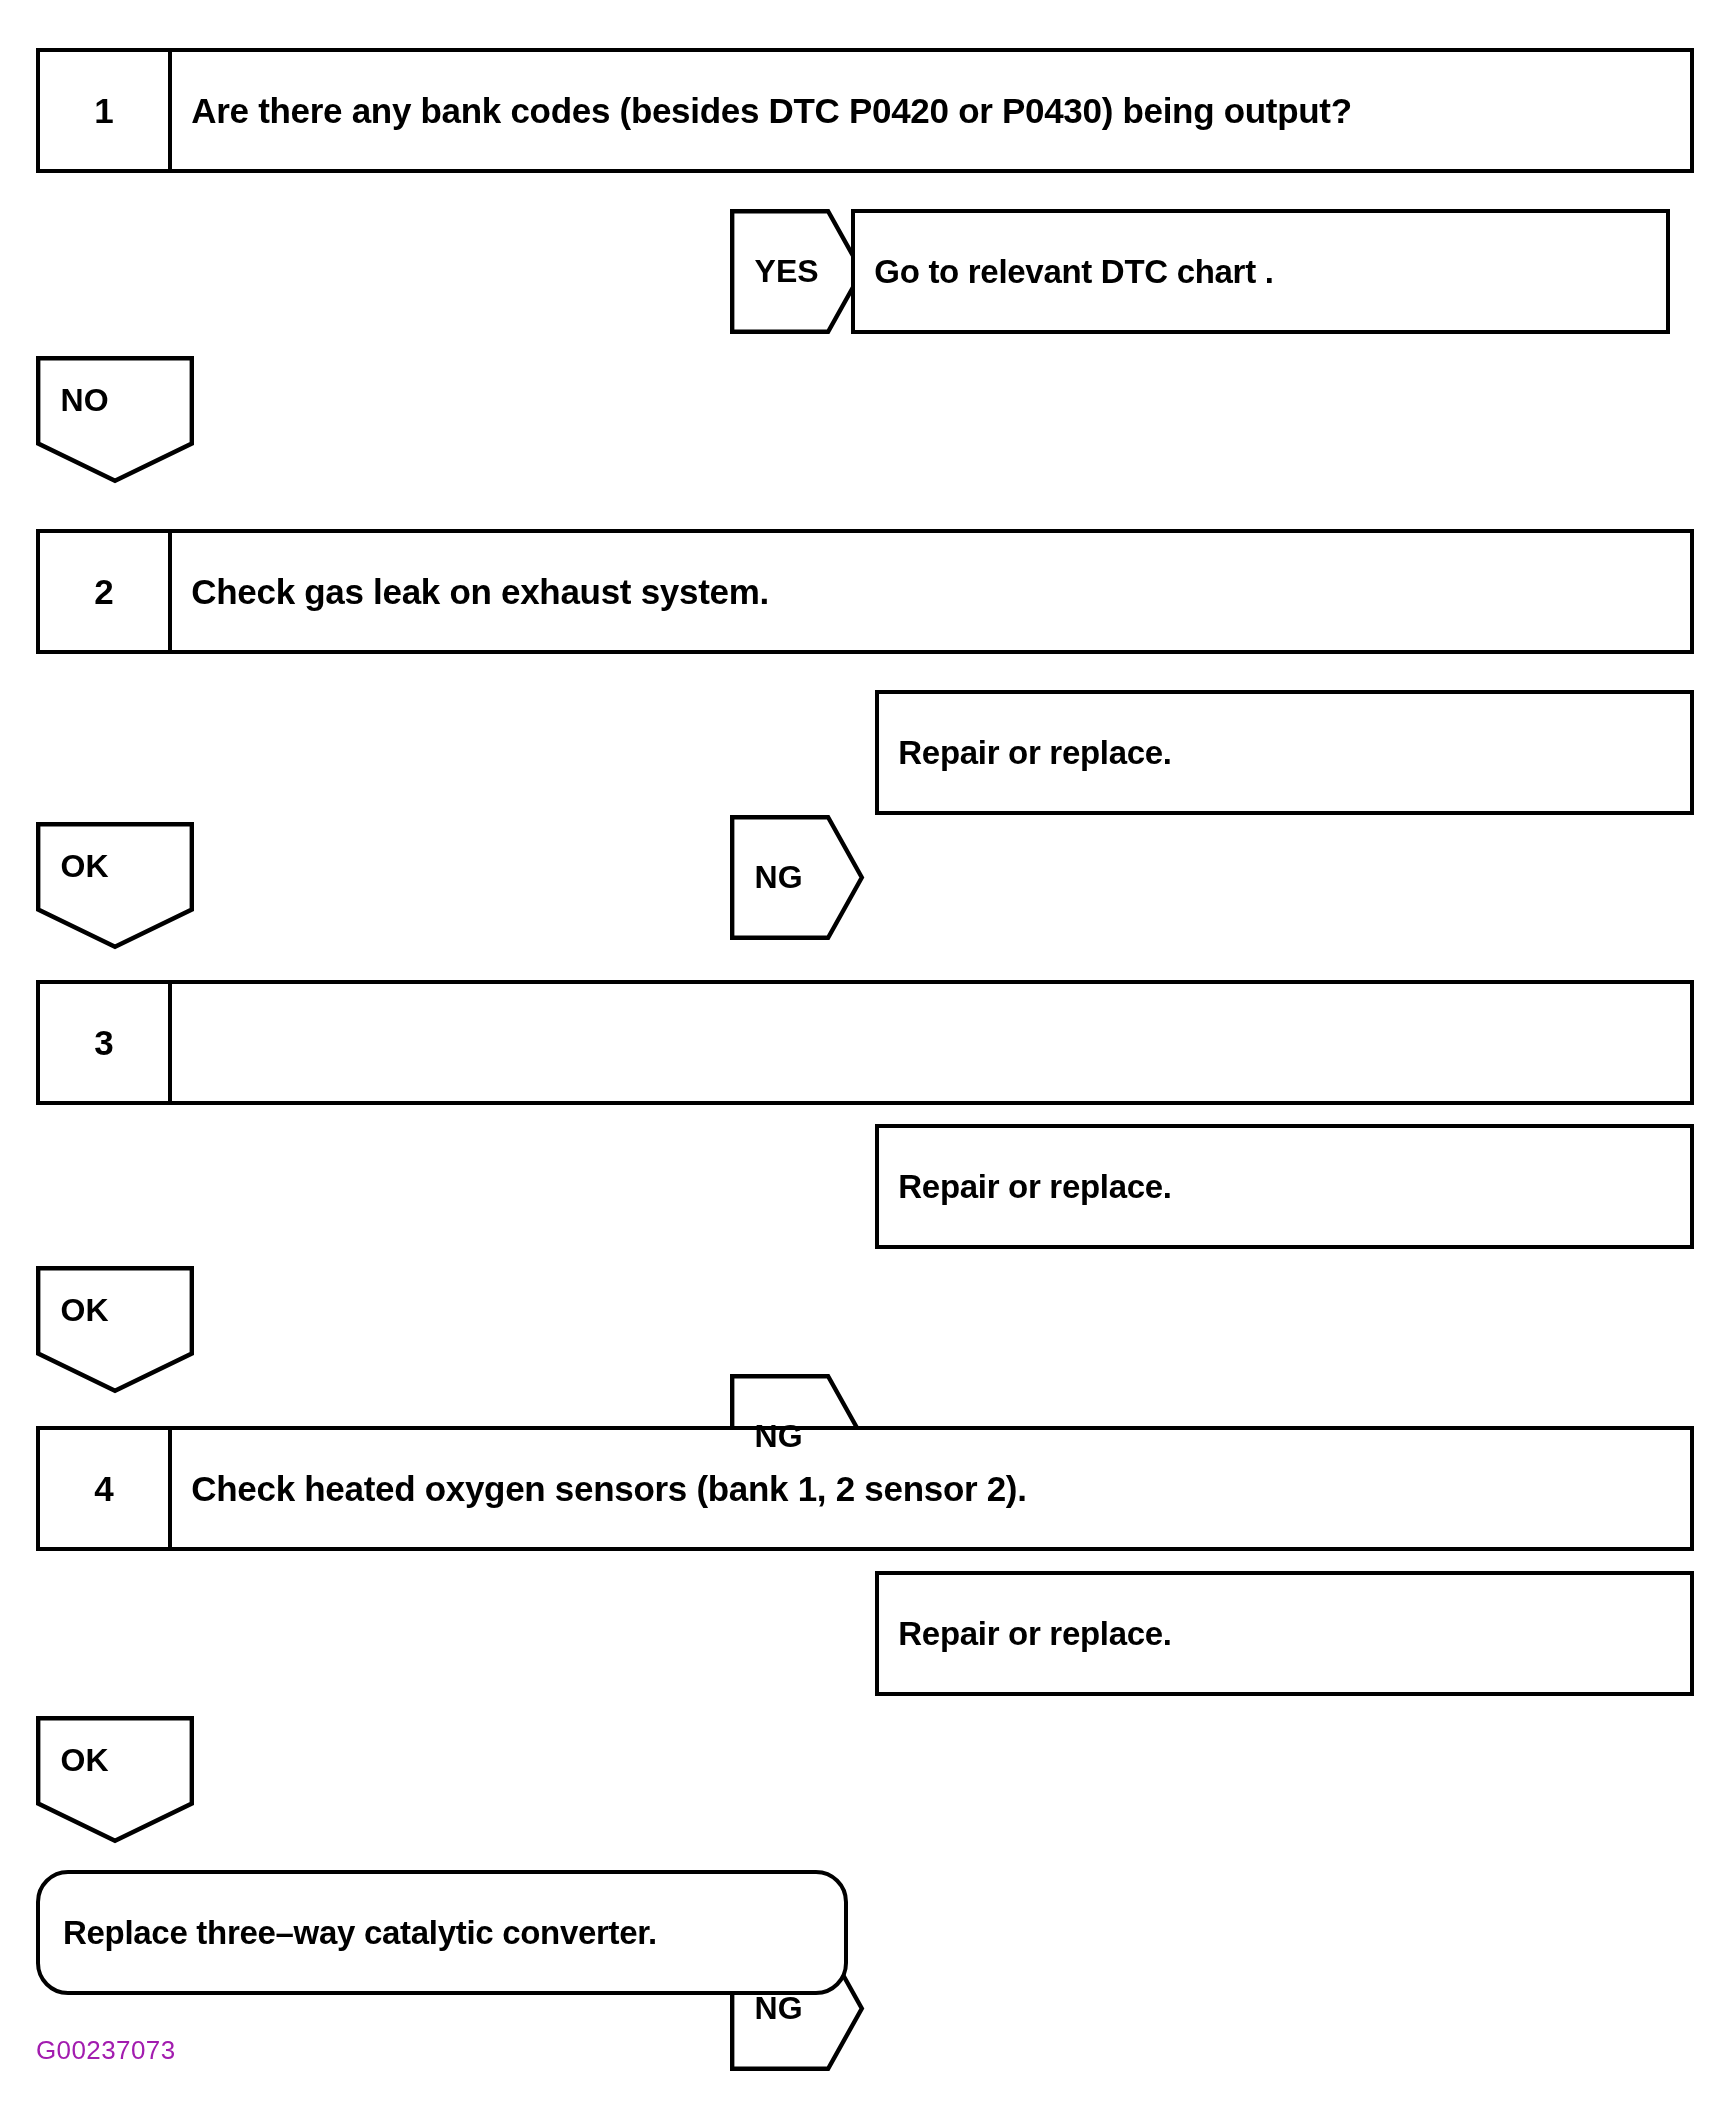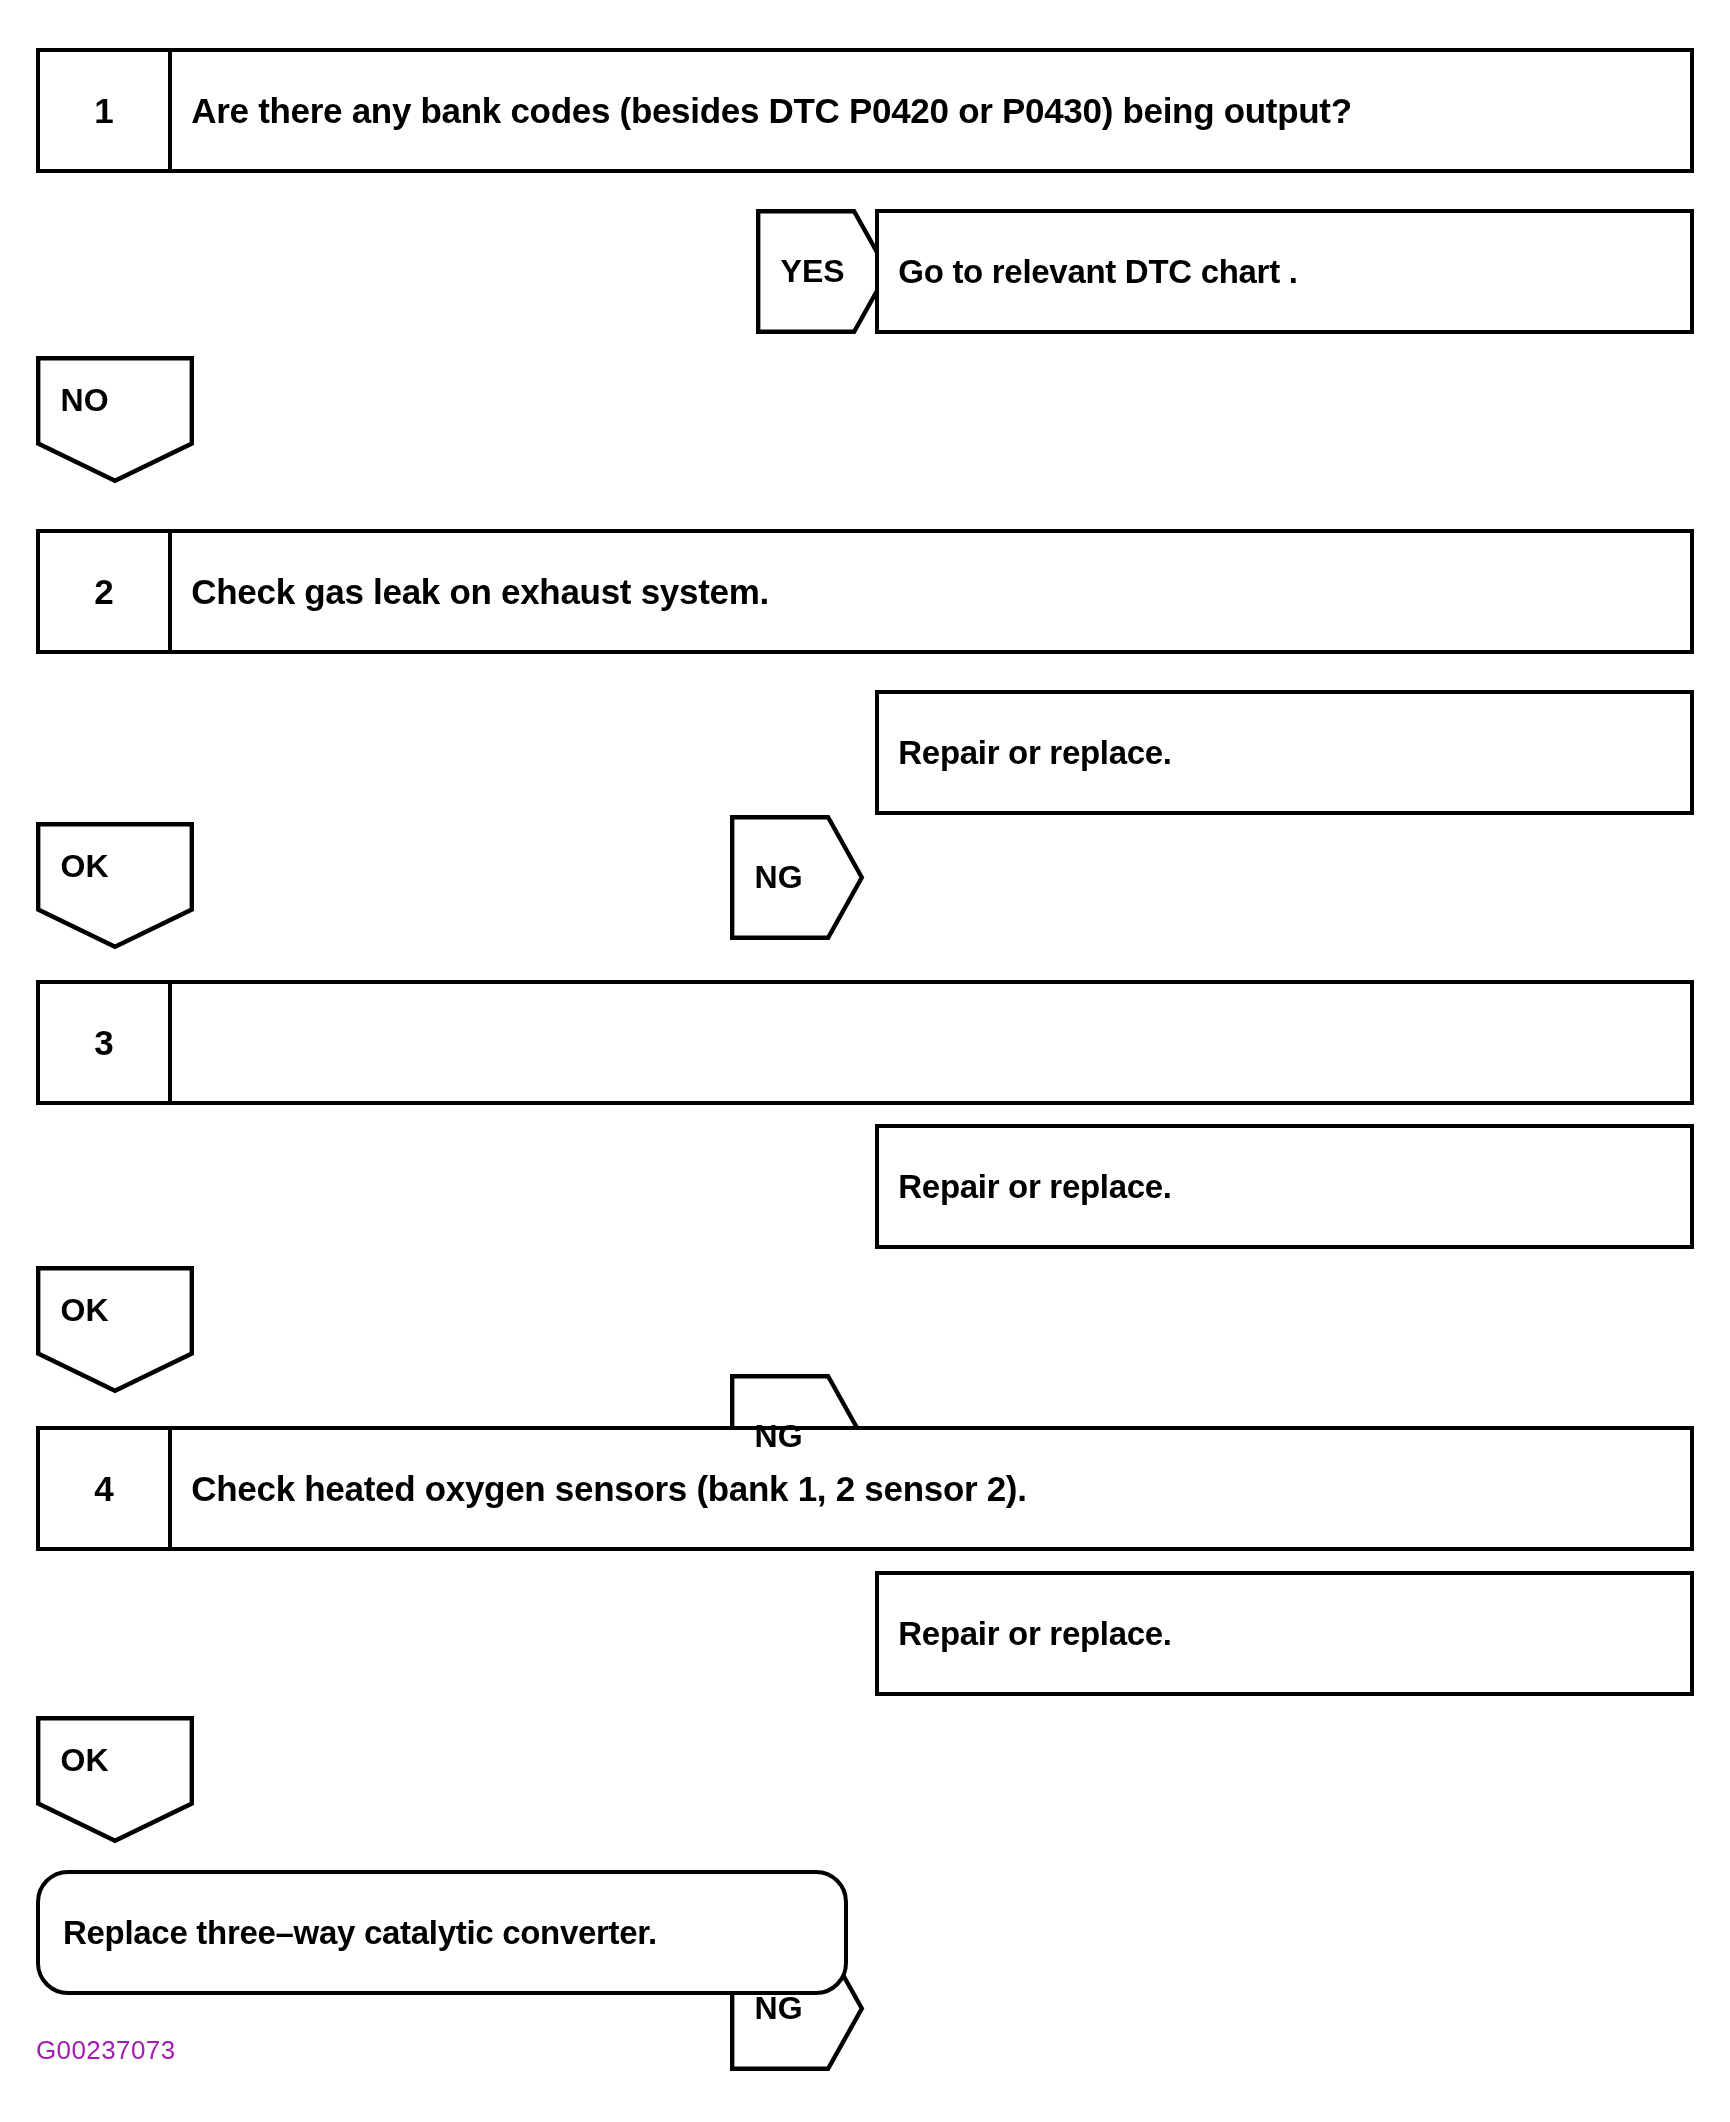--- a/index.html
+++ b/index.html
@@ -126,27 +126,27 @@
   }
 </style>
 </head>
 <body>
 
 <div class="abs step-box" style="left:36px; top:48px; width:1658px; height:125px;">
   <div class="step-num">1</div>
   <div class="step-text">Are there any bank codes (besides DTC P0420 or P0430) being output?</div>
 </div>
 
-<div class="abs chevron" style="left:730px; top:209px; width:134px; height:125px;margin-left:26px;">
+<div class="abs chevron" style="left:730px; top:209px; width:134px; height:125px;">
   <svg viewBox="0 0 153 142" preserveAspectRatio="none">
     <path d="M2.5,2.5 L112,2.5 L150.5,71 L112,139.5 L2.5,139.5 Z" fill="#ffffff" stroke="#000000" stroke-width="5"></path>
   </svg>
   <span>YES</span>
 </div>
-<div class="abs result-box" style="left:875px; top:209px; width:819px; height:125px;">Go to relevant DTC chart .</div>
+<div class="abs result-box" style="left:851px; top:209px; width:819px; height:125px;">Go to relevant DTC chart .</div>
 
 <div class="pentagon" style="left:36px; top:356px; width:158px; height:127px;">
   <svg viewBox="0 0 180 145" preserveAspectRatio="none">
     <path d="M2.5,2.5 L177.5,2.5 L177.5,100 L90,142.5 L2.5,100 Z" fill="#ffffff" stroke="#000000" stroke-width="5"></path>
   </svg>
   <span class="plabel">NO</span>
 </div>
 
 <div class="abs step-box" style="left:36px; top:529px; width:1658px; height:125px;">
   <div class="step-num">2</div>

